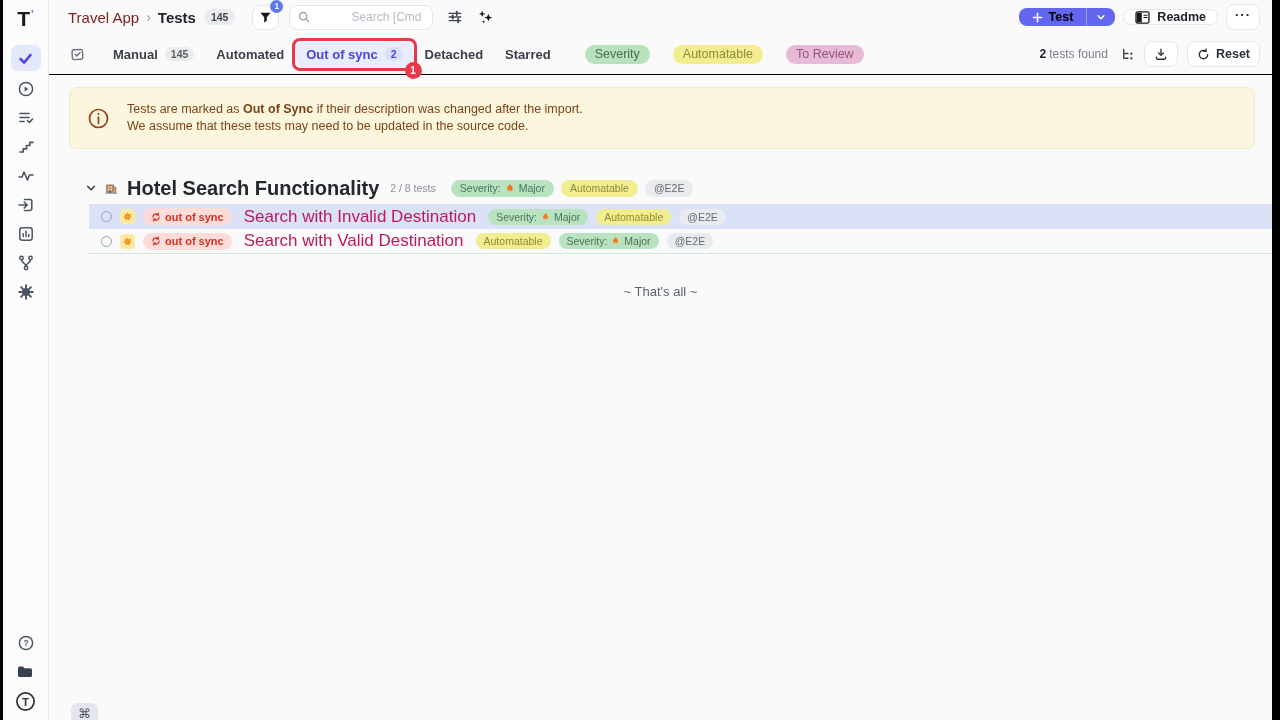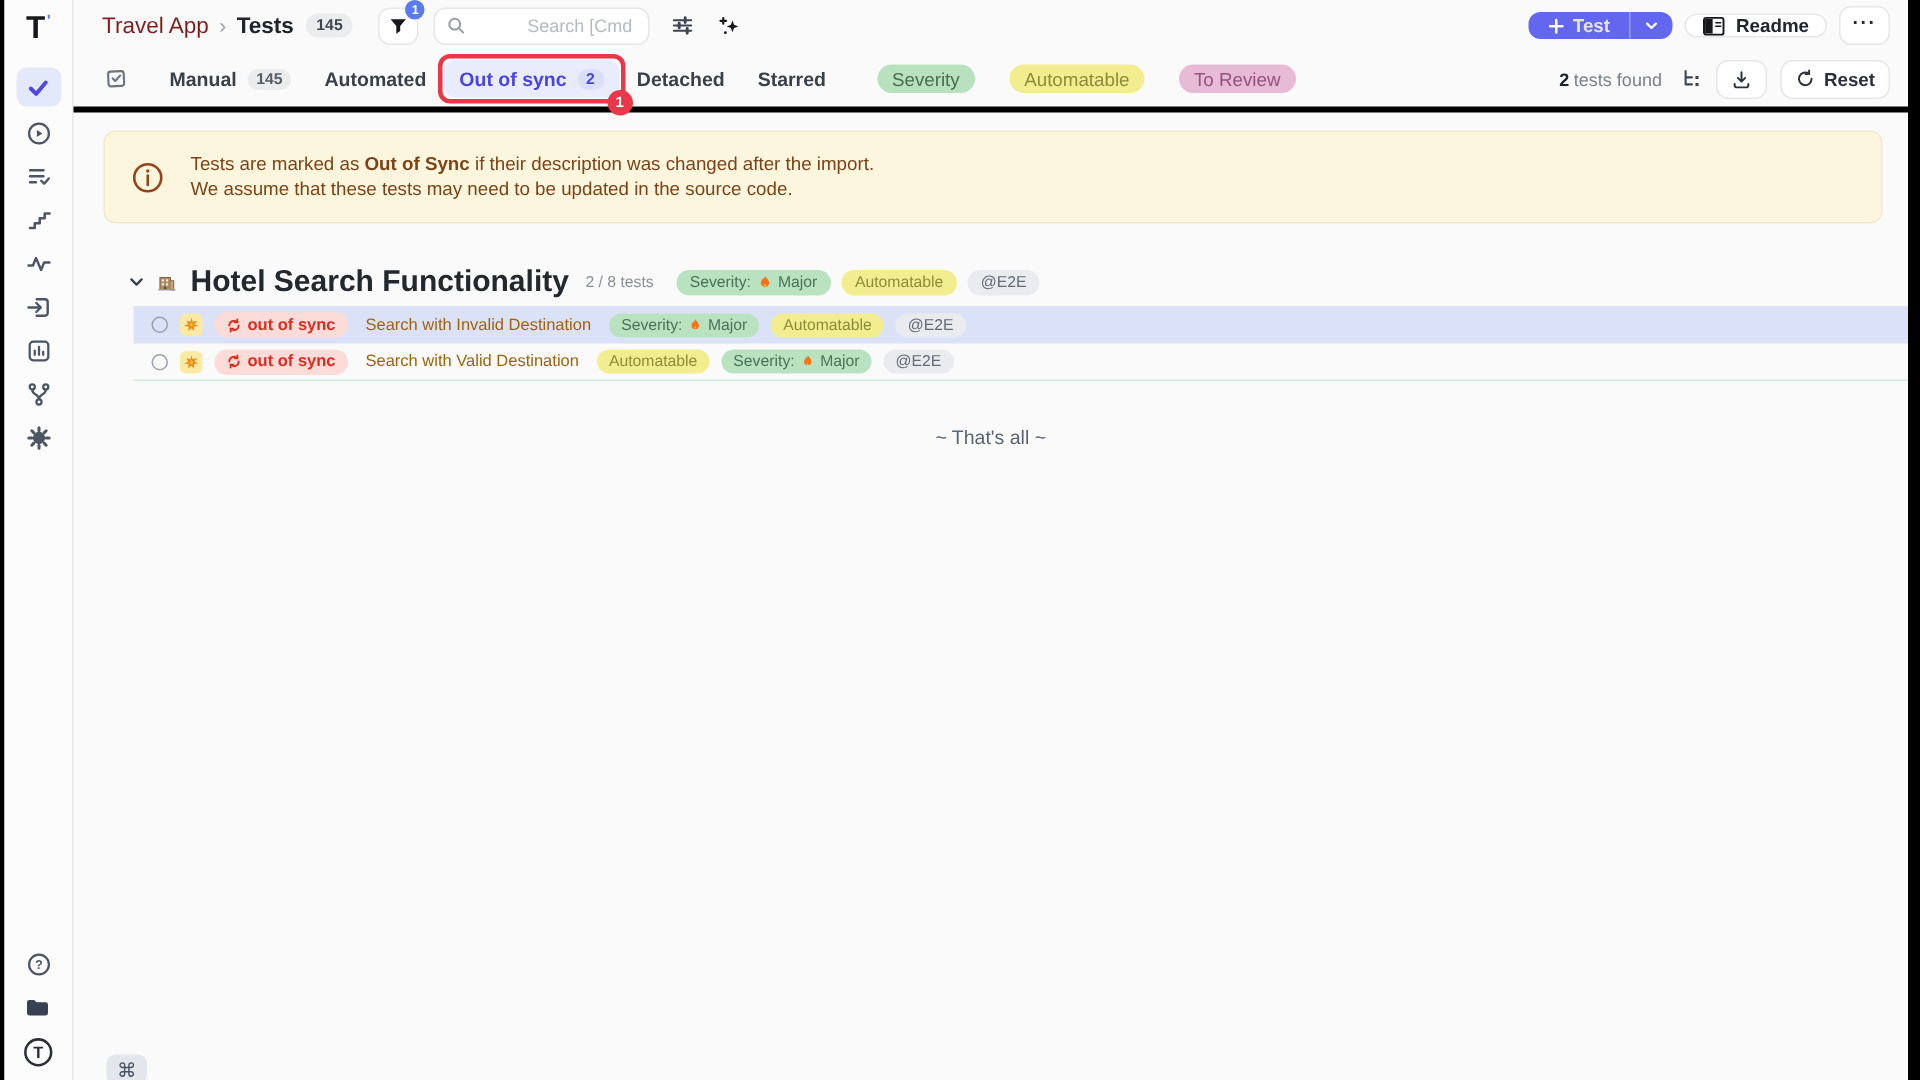--- a/index.html
+++ b/index.html
@@ -37,35 +37,35 @@
   .filter-btn .dot { position:absolute; top:-6px; right:-5px; width:13px; height:13px; border-radius:50%;
                 background:#5b79f0; color:#fff; font-size:8.5px; font-weight:700; display:flex;
                 align-items:center; justify-content:center; }
   .search { margin-left:10px; width:144px; height:25px; background:#fff; border:1px solid #e4e6ea;
             border-radius:8px; display:flex; align-items:center; padding:0 8px;gap:35px; }
   .search input { border:none; outline:none; width:100%; font-size:12px; color:#444;
                   margin-left:6px; background:transparent; font-family:"Liberation Sans",sans-serif; }
   .search input::placeholder { color:#b4bac3; }
   .icon-ghost { margin-left:14px; cursor:pointer; }
   .top-right { margin-left:auto; display:flex; align-items:center; gap:8px; }
-  .test-btn { display:flex; height:18px; background:#6366ee; border-radius:8px; color:#e5e5e5;
+  .test-btn { display:flex; height:18px; background:#6366ee; border-radius:8px; color:#000000;
               overflow:hidden; cursor:pointer; }
   .test-btn .label { display:flex; align-items:center; gap:6px; padding:0 13px;
                      font-size:12.5px; font-weight:600; border-right:1px solid rgba(255,255,255,.35); }
   .test-btn .dd { display:flex; align-items:center; padding:0 9px; }
   .btn-white { height:16px; background:#fff; border:1px solid #e5e7ea; border-radius:8px;
                display:flex; align-items:center; gap:7px; padding:0 11px; font-size:12.5px;
                font-weight:600; color:#20242c; cursor:pointer; }
   .more-btn { height:26px; width:34px; background:#fff; border:1px solid #e5e7ea; border-radius:8px;
               display:flex; align-items:center; justify-content:center; font-size:13px; font-weight:800;
               color:#20242c; letter-spacing:1px; cursor:pointer; padding-bottom:6px; }
 
   
   .filterbar { height:41px; display:flex; align-items:center; padding:0 12px 0 20px;
-               border-bottom:4px solid #000000; }
+               border-bottom:1px solid #000000; }
   .tabs { display:flex; align-items:center; margin-left:17px; gap:2px; }
   .tab { display:flex; align-items:center; gap:7px; padding:5px 10px; font-size:13px; font-weight:600;
          color:#3a4049; border-radius:8px; cursor:pointer; }
   .tab .cnt { background:#ebecee; color:#565d68; font-size:10.5px; font-weight:700;
               border-radius:9px; padding:1px 6px; }
   .tab.active { position:relative; background:#e9ecfd; color:#4a44dd; }
   .tab.active .cnt { background:#dbe0fa; color:#4a44dd; }
   .anno-box { position:absolute; left:-4px; top:-4px; right:-4px; bottom:-4px;
               border:3px solid #e8384a; border-radius:8px; pointer-events:none; }
   .anno-dot { position:absolute; right:-9px; bottom:-12px; width:17px; height:17px; border-radius:50%;
@@ -102,21 +102,21 @@
   .rows { margin-top:5px; }
   .trow { height:25px; margin-left:40px; display:flex; align-items:center; gap:8px; padding:0 10px 0 12px; }
   .trow.hl { background:#dbe2f8; }
   .trow.last { border-bottom:1px solid #cfe9d9; }
   .circ { width:11px; height:11px; border:1.5px solid #9aa1ac; border-radius:50%; cursor:pointer;
           flex:none; background:transparent; }
   .burst { width:15px; height:15px; background:#fbe9a4; border-radius:4px; display:flex;
            align-items:center; justify-content:center; flex:none; }
   .sync-pill { background:#fcdcd8; color:#dd2c20; font-size:11px; font-weight:700; border-radius:9px;
                padding:2.5px 8px; display:flex; align-items:center; gap:4px; }
-  .trow-title { font-size:11px; color:#a16207; margin:0 4px; cursor:pointer; }
+  .trow-title { font-size:17px; color:#be185d; margin:0 4px; cursor:pointer; }
   .trow .mini { padding:2px 8px; font-size:10.5px; }
 
   
   .list-footer { margin-top:30px; text-align:center; }
   .thats-all { font-size:13px; color:#5b6472; }
   .page-line { margin-top:3px; font-size:11px; color:#6b7280; }
   .page-line b { color:#3a4049; font-weight:700; margin-left:3px; }
 
   .kbd-badge { position:absolute; left:22px; bottom:-3px; width:27px; height:20px; background:#e3e6ea;
                border-radius:6px; display:flex; align-items:center; justify-content:center;

